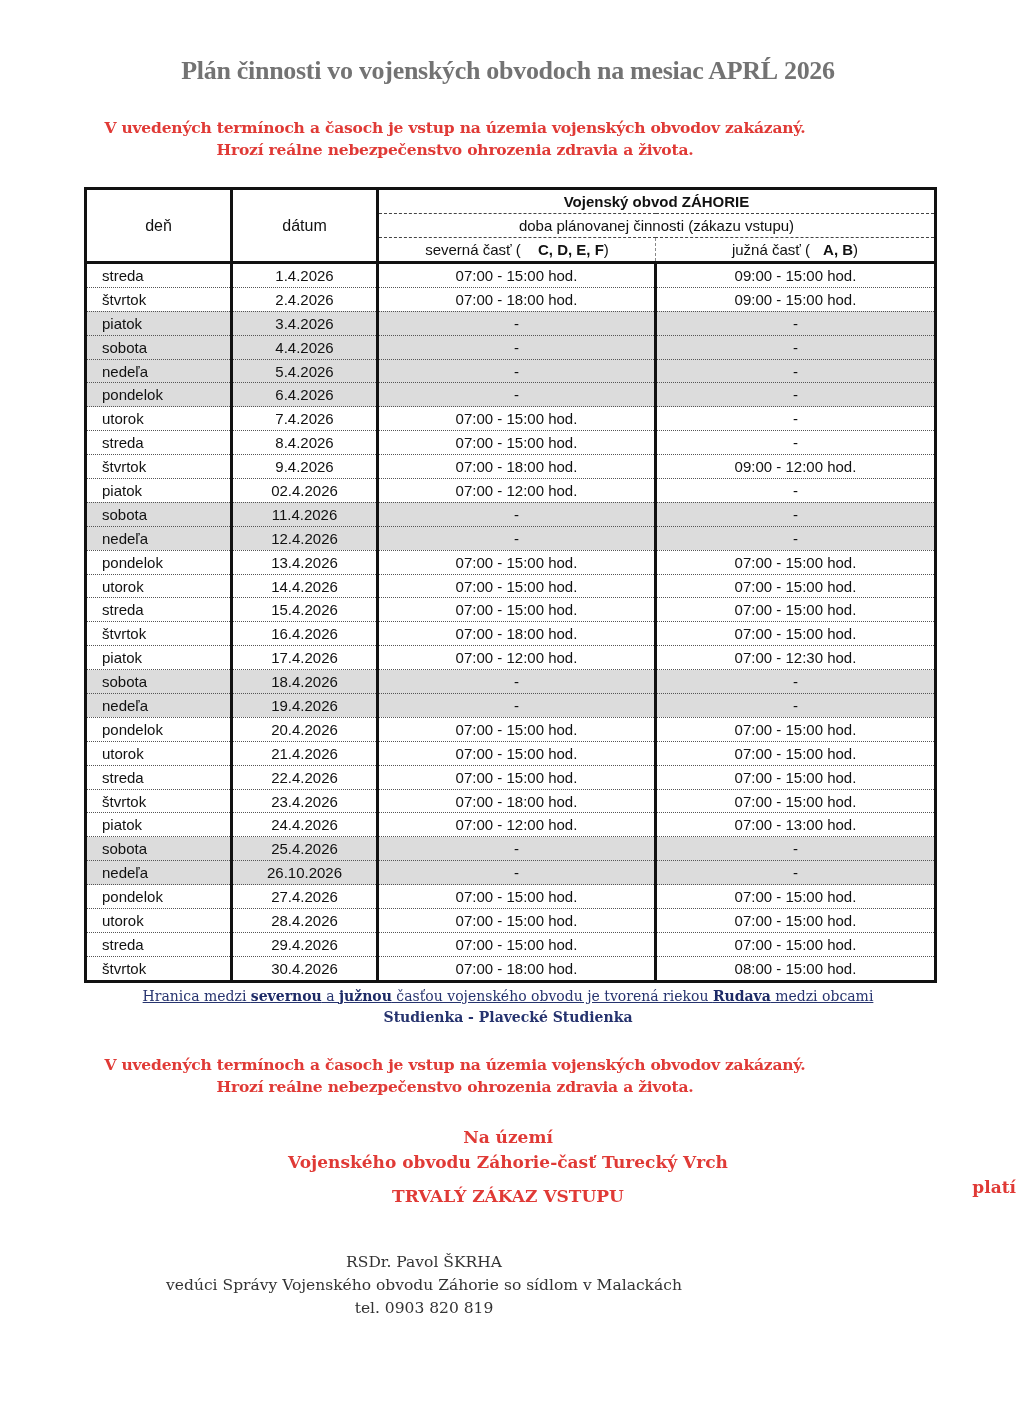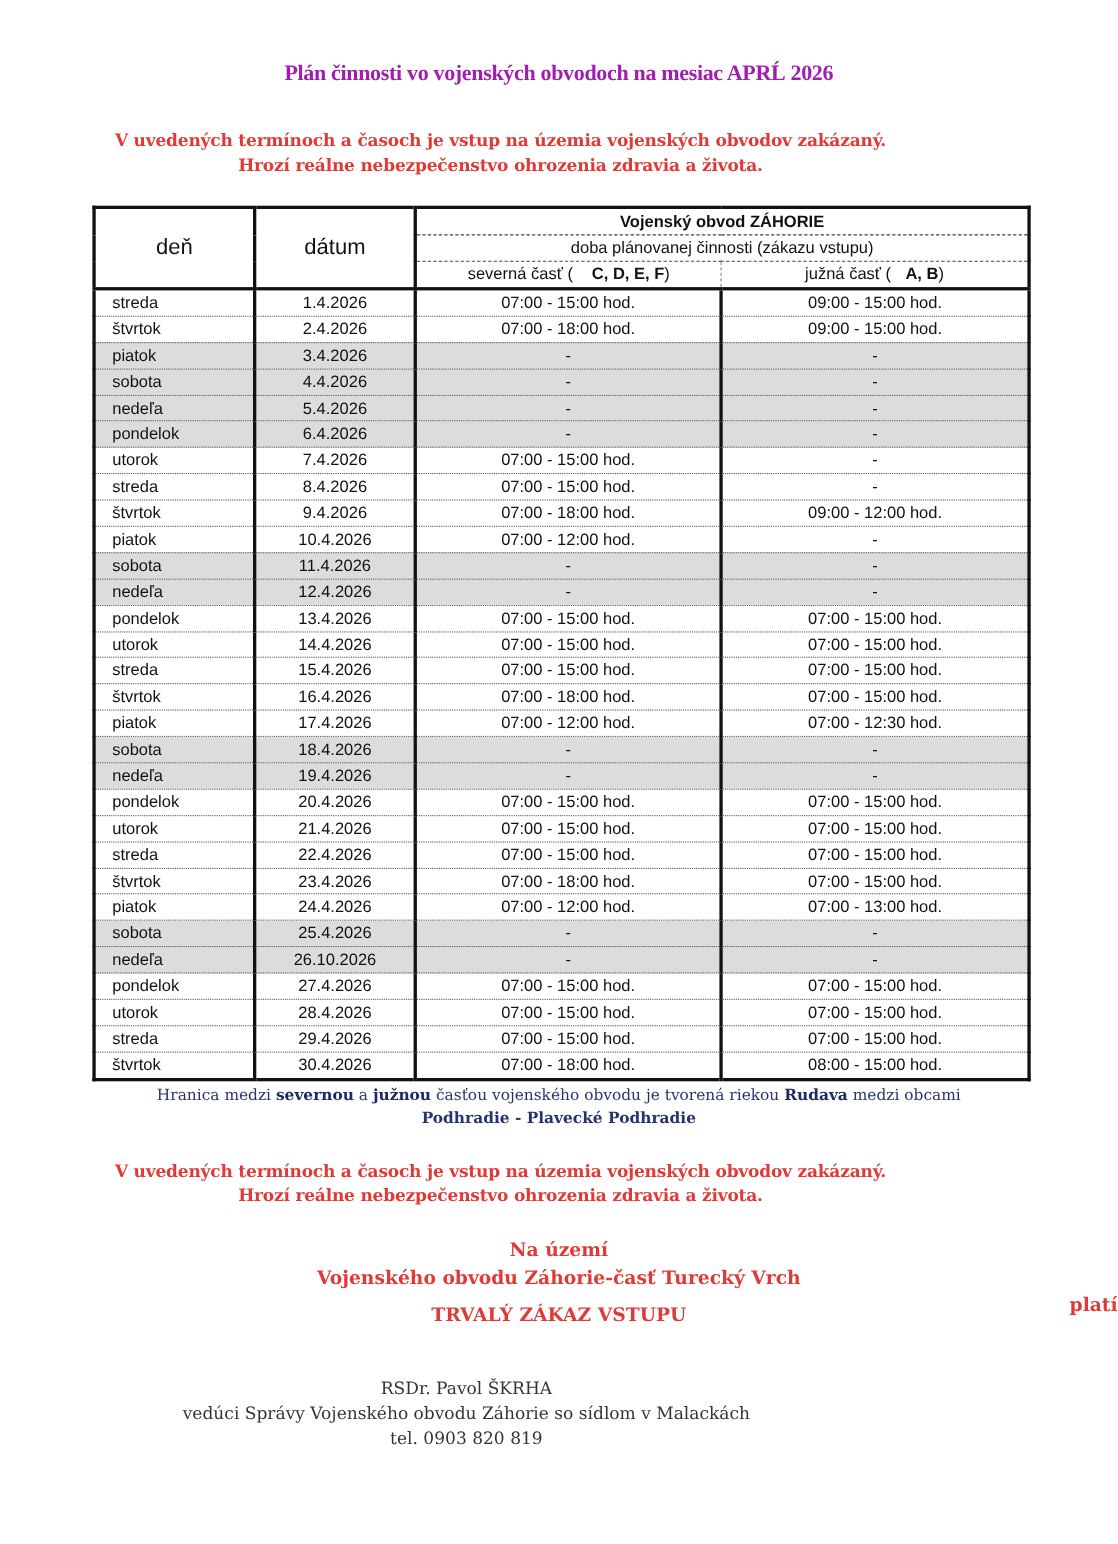--- a/index.html
+++ b/index.html
@@ -1,42 +1,42 @@
 <!DOCTYPE html>
 <html><head>
 <meta charset="utf-8">
 <style>
   html, body { margin:0; padding:0; background:#ffffff; }
   body { width:1016px; height:1404px; position:relative; overflow:hidden; }
   .title { position:absolute; top:56px; left:0; width:1016px; text-align:center;
-    font-family:"Liberation Serif", serif; font-weight:bold; font-size:20px; color:#a21caf; letter-spacing:-0.3px; }
+    font-family:"Liberation Serif", serif; font-weight:bold; font-size:26px; color:#737373; letter-spacing:-0.3px; }
   .warn { position:absolute; left:0; width:910px; text-align:center;
     font-family:"DejaVu Serif", serif; font-weight:bold; font-size:15.5px; color:#e03a36; line-height:22px; letter-spacing:-0.2px; }
   .warn1 { top:117px; }
   .warn2 { top:1054px; }
   .table-wrap { position:absolute; left:84px; top:187px; width:850px; }
   table { border-collapse:collapse; width:850px; table-layout:fixed;
     font-family:"Liberation Sans", sans-serif; font-size:15px; color:#111; border:3px solid #111; }
   col.c1 { width:146px; } col.c2 { width:146px; } col.c3 { width:278px; } col.c4 { width:280px; }
   th { font-weight:normal; padding:0; height:23px; }
-  th.big { border-right:3px solid #111; border-bottom:3px solid #111; height:68px; font-size:20px; }
+  th.big { border-right:3px solid #111; border-bottom:3px solid #111; height:68px; font-size:16px; }
   th.zone { border-bottom:1px dashed #444; font-weight:bold; font-size:15px; height:23px; }
   th.doba { border-bottom:1px dashed #444; height:23px; }
   th.sub { border-bottom:3px solid #111; height:23px; }
   th.sub.left { border-right:1px dashed #888; }
   td { padding:0; height:22.9px; border-bottom:1px dotted #555; text-align:center; white-space:nowrap; }
   td.day { text-align:left; padding-left:15px; border-right:3px solid #111; }
   td.date { border-right:3px solid #111; }
   td.north { border-right:3px solid #111; }
   tr.grey td { background:#dcdcdc; }
   tr:last-child td { border-bottom:none; }
   b.bold { font-weight:bold;margin-left:13px; }
   .note { position:absolute; left:0; width:1016px; text-align:center;
     font-family:"DejaVu Serif", serif; font-size:14px; color:#26336e; line-height:22px; }
-  .note1 { top:985px; }
+  .note1 { top:985px;text-decoration:underline; }
   .note2 { top:1006px; font-weight:bold; }
   .note b { font-weight:bold; color:#1d2a66; }
   .perm { position:absolute; left:0; width:1016px; text-align:center;
     font-family:"DejaVu Serif", serif; font-weight:bold; font-size:17px; color:#e03a36; line-height:25px; }
   .sig { position:absolute; left:0; width:848px; text-align:center;
     font-family:"DejaVu Serif", serif; font-size:15.5px; color:#333; line-height:23px; }
 </style>
 </head>
 <body>
 
@@ -119,21 +119,21 @@
           <td class="south">-</td>
         </tr>
         <tr>
           <td class="day">štvrtok</td>
           <td class="date">9.4.2026</td>
           <td class="north">07:00 - 18:00 hod.</td>
           <td class="south">09:00 - 12:00 hod.</td>
         </tr>
         <tr>
           <td class="day">piatok</td>
-          <td class="date">10.4.2026</td>
+          <td class="date">02.4.2026</td>
           <td class="north">07:00 - 12:00 hod.</td>
           <td class="south">-</td>
         </tr>
         <tr class="grey">
           <td class="day">sobota</td>
           <td class="date">11.4.2026</td>
           <td class="north">-</td>
           <td class="south">-</td>
         </tr>
         <tr class="grey">
@@ -248,21 +248,21 @@
           <td class="day">štvrtok</td>
           <td class="date">30.4.2026</td>
           <td class="north">07:00 - 18:00 hod.</td>
           <td class="south">08:00 - 15:00 hod.</td>
         </tr>
       </tbody>
   </table>
 </div>
 
 <div class="note note1"><span>Hranica medzi </span><b>severnou</b><span> a </span><b>južnou</b><span> časťou vojenského obvodu je tvorená riekou </span><b>Rudava</b><span> medzi obcami</span></div>
-<div class="note note2">Podhradie - Plavecké Podhradie</div>
+<div class="note note2">Studienka - Plavecké Studienka</div>
 
 <div class="warn warn2">
   <div>V uvedených termínoch a časoch je vstup na územia vojenských obvodov zakázaný.</div>
   <div>Hrozí reálne nebezpečenstvo ohrozenia zdravia a života.</div>
 </div>
 
 <div class="perm" style="top:1125px;">Na území</div>
 <div class="perm" style="top:1150px;">Vojenského obvodu Záhorie-časť Turecký Vrch</div>
 <div class="perm" style="top:1175px;text-align:right;">platí</div>
 <div class="perm" style="top:1184px;">TRVALÝ ZÁKAZ VSTUPU</div>

